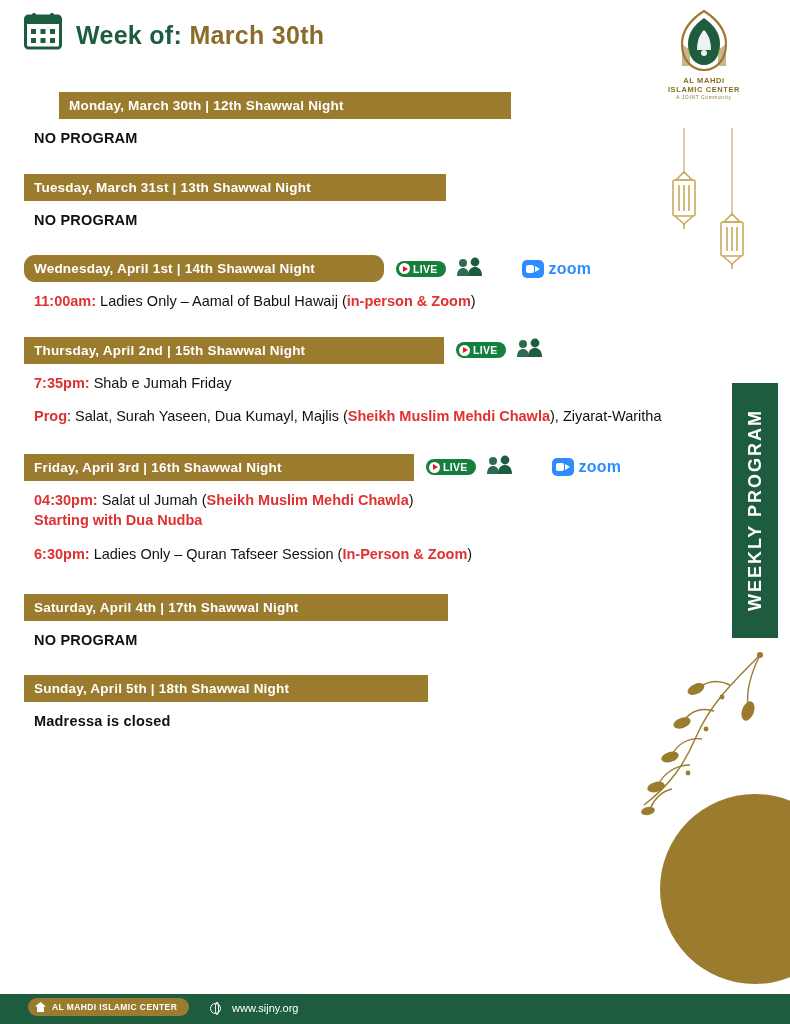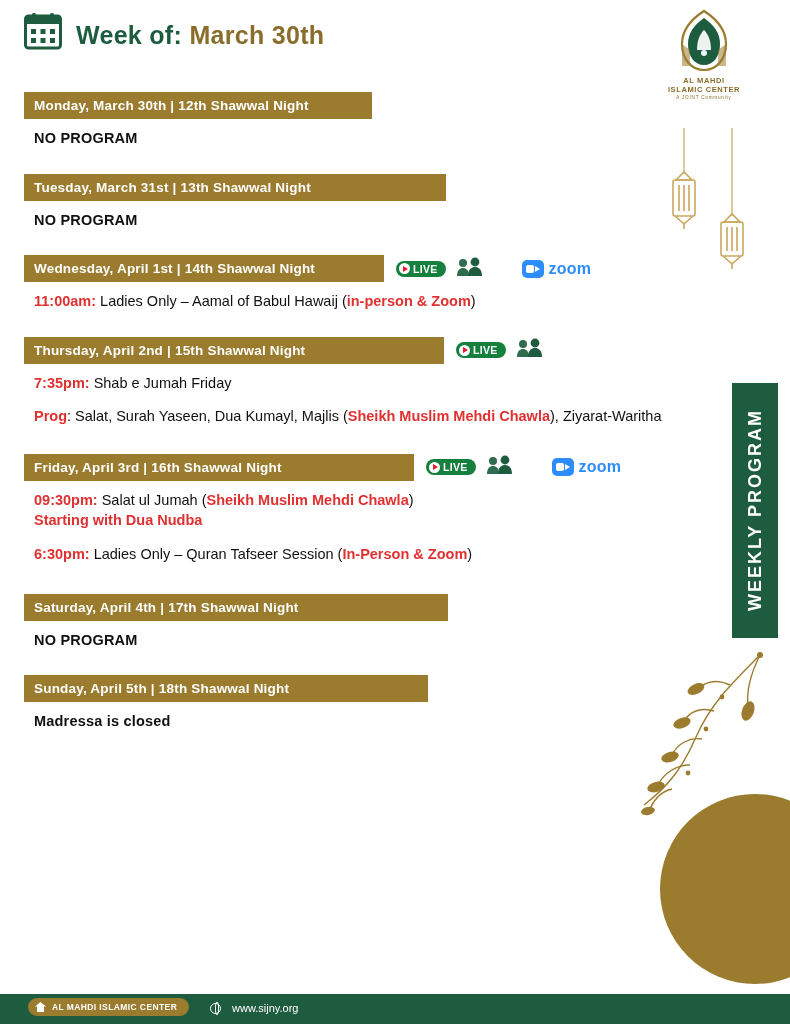--- a/index.html
+++ b/index.html
@@ -308,21 +308,21 @@
       <circle cx="96" cy="84" r="2.4"></circle>
       <circle cx="78" cy="128" r="2.4"></circle>
     </g>
   </svg>
 
   <div class="big-circle"></div>
 
   <div class="schedule" id="schedule">
       <div class="day-block">
         <div class="day-row">
-          <div class="day-header" style="width: 348px;">
+          <div class="day-header" style="width: 452px; margin-left: 35px;">
             <span>Monday, March 30th | 12th Shawwal Night</span>
           </div>
         </div>
         <div class="entries">
           <div class="entry"><span class="no-program">NO PROGRAM</span></div>
         </div>
       </div>
       <div style="height: 22px;"></div>
       <div class="day-block">
         <div class="day-row">
@@ -330,21 +330,21 @@
             <span>Tuesday, March 31st |  13th Shawwal Night</span>
           </div>
         </div>
         <div class="entries">
           <div class="entry"><span class="no-program">NO PROGRAM</span></div>
         </div>
       </div>
       <div style="height: 22px;"></div>
       <div class="day-block">
         <div class="day-row">
-          <div class="day-header" style="width: 360px;">
+          <div class="day-header" style="width: 360px; border-radius: 11px;">
             <span>Wednesday, April 1st | 14th Shawwal Night</span>
           </div>
           <div class="badges">
             <span class="live-badge">
               <span class="dot"></span>
               <span>LIVE</span>
             </span>
             <span><svg width="28" height="20" viewBox="0 0 28 20">
                 <circle cx="7" cy="6" r="4" fill="#2f6b4f"></circle>
                 <path d="M1 19 C1 13 4 11 7 11 C10 11 13 13 13 19 Z" fill="#2f6b4f"></path>
@@ -402,21 +402,21 @@
                 <circle cx="19" cy="5" r="4.4" fill="#1d5c3f"></circle>
                 <path d="M12 19 C12 12.5 15.4 10 19 10 C22.6 10 26 12.5 26 19 Z" fill="#1d5c3f"></path>
               </svg></span>
             <span class="zoom-badge">
               <span class="zoom-cam"></span>
               <span class="zoom-text">zoom</span>
             </span>
           </div>
         </div>
         <div class="entries">
-          <div class="entry"><span class="t-red">09:30pm:</span><span> Salat ul Jumah (</span><span class="t-red">Sheikh Muslim Mehdi Chawla</span><span>)</span><br><span class="t-red">Starting with Dua Nudba</span></div>
+          <div class="entry"><span class="t-red">04:30pm:</span><span> Salat ul Jumah (</span><span class="t-red">Sheikh Muslim Mehdi Chawla</span><span>)</span><br><span class="t-red">Starting with Dua Nudba</span></div>
           <div class="entry"><span class="t-red">6:30pm:</span><span> Ladies Only – Quran Tafseer Session (</span><span class="t-red">In-Person &amp; Zoom</span><span>)</span></div>
         </div>
       </div>
       <div style="height: 26px;"></div>
       <div class="day-block">
         <div class="day-row">
           <div class="day-header" style="width: 424px;">
             <span>Saturday, April 4th |  17th Shawwal Night</span>
           </div>
         </div>

